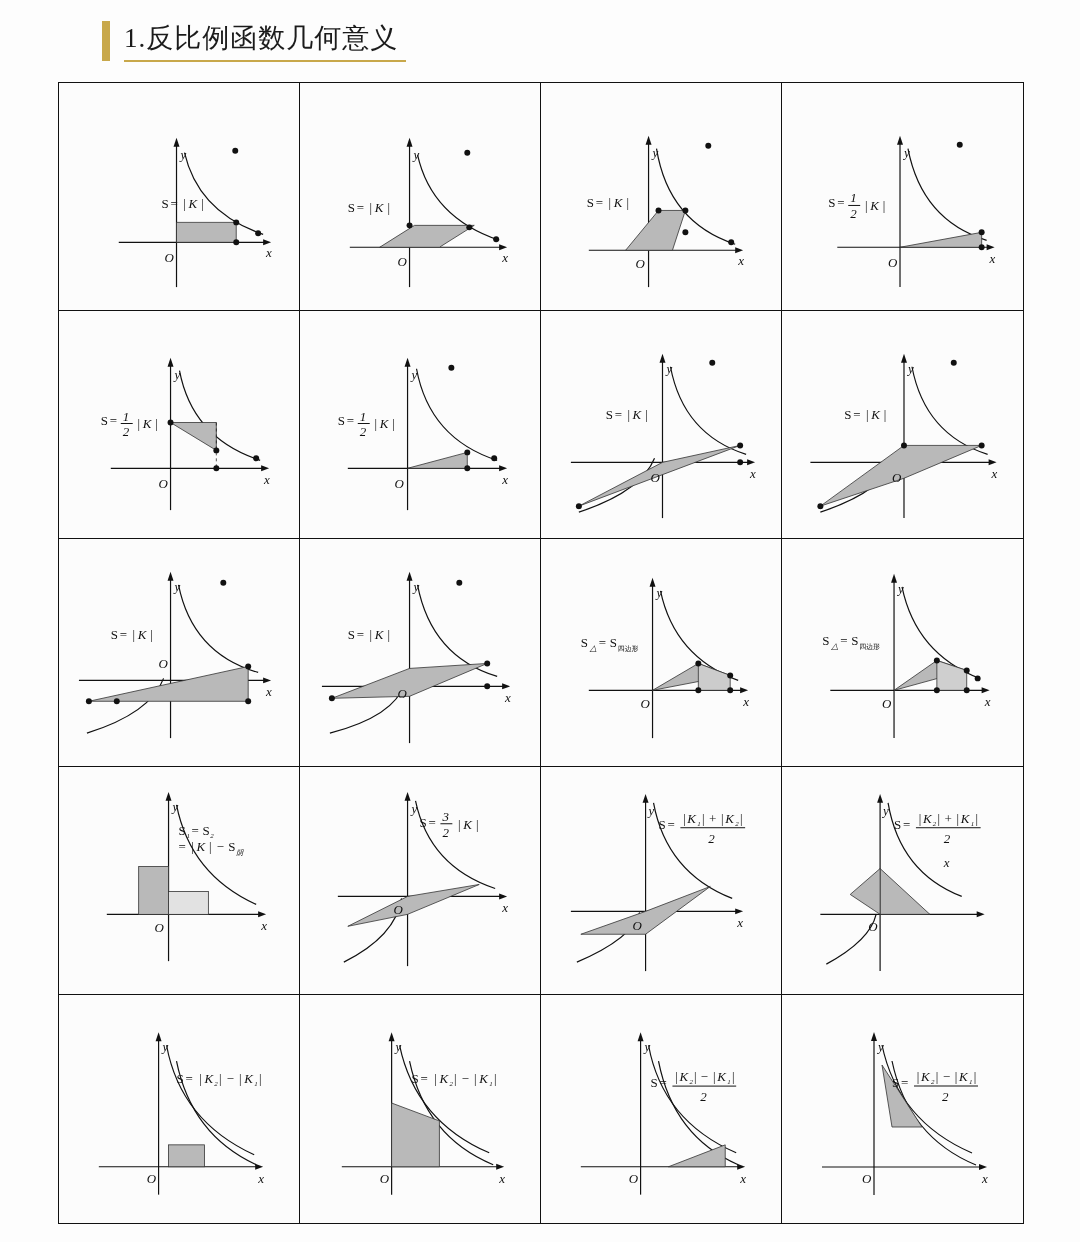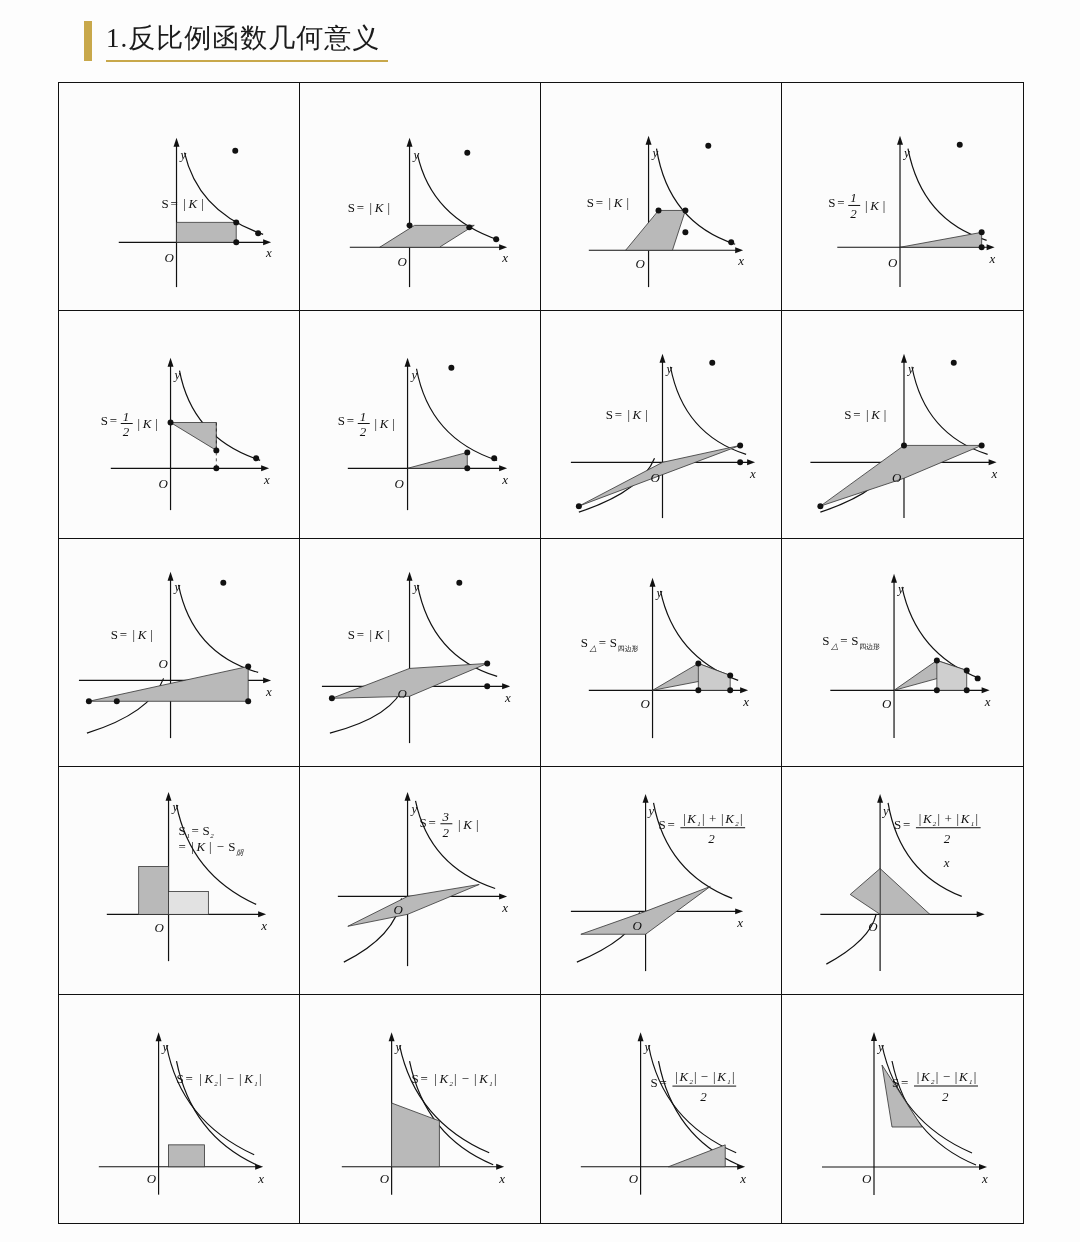--- a/index.html
+++ b/index.html
@@ -9,21 +9,21 @@
     font-family:"Liberation Serif", serif;
     position:relative;
     overflow:hidden;
   }
   .page{
     position:absolute;inset:0;
     background:#fdfdfd;
   }
   .title-wrap{
     position:absolute;
-    left:46px;top:20px;
+    left:64px;top:20px;
     display:flex;align-items:center;padding-left:38px;
   }
   .title-bar{
     width:8px;height:40px;background:#c8a84b;margin-right:14px;
   }
   .title-text{
     font-size:27px;
     color:#1b1b1b;
     font-family:"Liberation Serif", serif;
     letter-spacing:1px;

